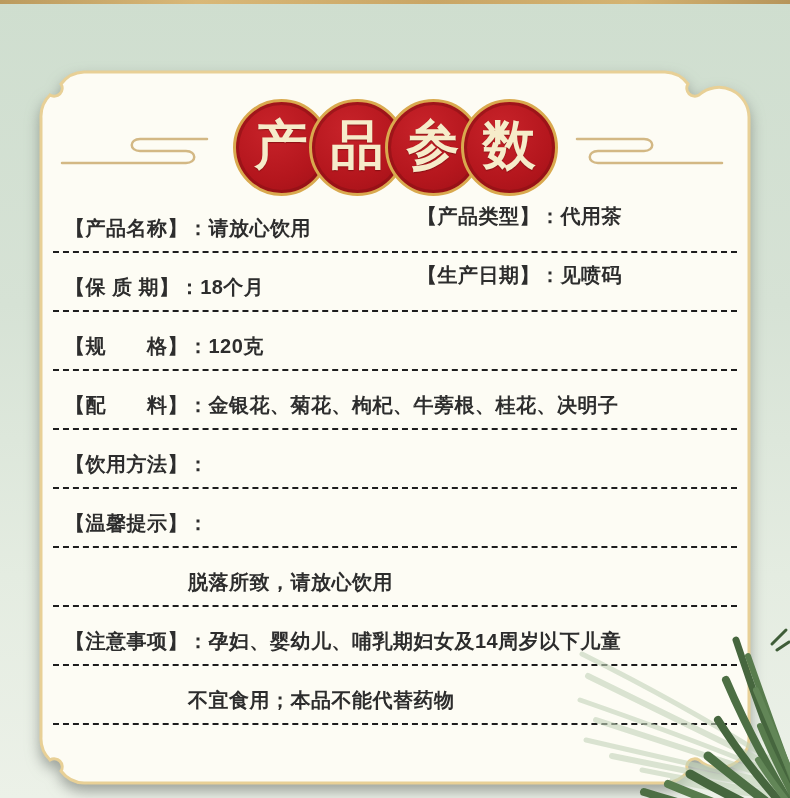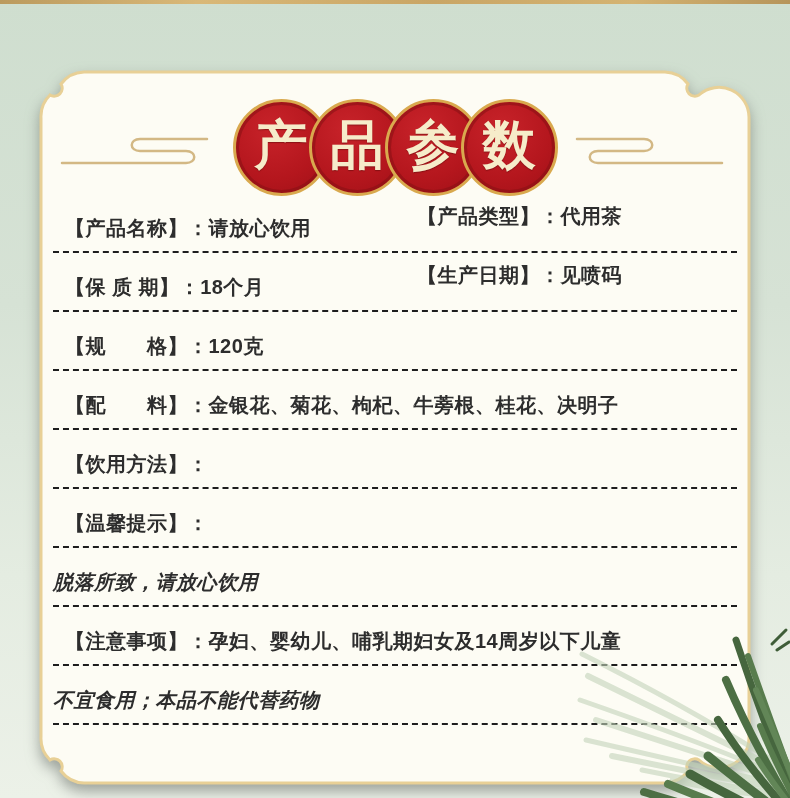--- a/index.html
+++ b/index.html
@@ -40,21 +40,21 @@
     font-size:20px;font-weight:600;color:#2d2d2d;letter-spacing:.5px;
   }
   .row{
     position:relative;height:57px;box-sizing:content-box;
     border-bottom:2px dashed #1d1d1d;
     display:flex;align-items:flex-end;padding-bottom:0;
   }
   .pair{display:flex;align-items:baseline;white-space:nowrap;padding-bottom:9px;}
   .pair1{padding-left:12px;}
   .pair2{position:absolute;left:364px;bottom:12px;}
-  .cont{white-space:nowrap;padding-bottom:9px;font-style:italic;}
+  .cont{white-space:nowrap;margin-left:135px;padding-bottom:9px;}
   #leaf-svg{position:absolute;right:0;bottom:0;z-index:3;pointer-events:none;}
 </style>
 </head>
 <body>
 
 <div class="top-strip"></div>
 
 <svg id="card-svg" width="790" height="798" viewBox="0 0 790 798">
   <path class="card-shape" d="
     M 41 118

